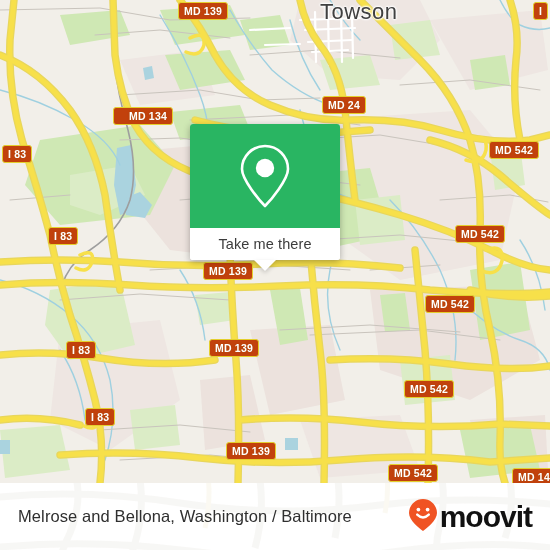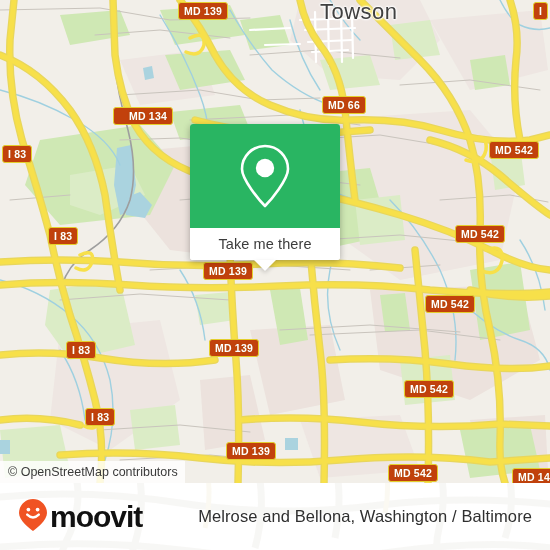--- a/index.html
+++ b/index.html
@@ -348,38 +348,37 @@
         <path d="M88,412 Q102,405 100,420 Q96,432 84,426"></path>
         <path d="M470,140 Q488,132 486,150 Q482,166 466,160"></path>
         <path d="M486,250 Q504,243 502,261 Q498,277 482,271"></path>
         <path d="M190,38 Q205,30 204,45 Q200,58 186,52"></path>
       </g>
     </svg>
 
     <div class="placelabel" style="left:320px; top:-1px;">Towson</div>
 
     <div class="shield" style="left:178px; top:2px;">MD 139</div>
-    <div class="shield" style="left:322px; top:96px;">MD 66</div>
+    <div class="shield" style="left:322px; top:96px;">MD 24</div>
     <div class="shield" style="left:113px; top:107px;padding-left:15px;">MD 134</div>
     <div class="shield" style="left:2px;   top:145px;">I 83</div>
     <div class="shield" style="left:489px; top:141px;">MD 542</div>
     <div class="shield" style="left:455px; top:225px;">MD 542</div>
     <div class="shield" style="left:48px;  top:227px;">I 83</div>
     <div class="shield" style="left:203px; top:262px;">MD 139</div>
     <div class="shield" style="left:209px; top:339px;">MD 139</div>
     <div class="shield" style="left:66px;  top:341px;">I 83</div>
     <div class="shield" style="left:425px; top:295px;">MD 542</div>
     <div class="shield" style="left:404px; top:380px;">MD 542</div>
     <div class="shield" style="left:85px;  top:408px;">I 83</div>
     <div class="shield" style="left:226px; top:442px;">MD 139</div>
     <div class="shield" style="left:388px; top:464px;">MD 542</div>
     <div class="shield" style="left:512px; top:468px;">MD 14</div>
     <div class="shield" style="left:533px; top:2px;">I</div>
 
-    <div id="attribution">© OpenStreetMap contributors</div>
 
     <div id="card">
       <div id="card-green">
         <span>
           <svg width="52" height="66" viewBox="0 0 52 66" xmlns="http://www.w3.org/2000/svg">
             <path d="M26 3 C13.3 3 3 13.3 3 26 C3 36.5 20 57 26 63 C32 57 49 36.5 49 26 C49 13.3 38.7 3 26 3 Z" fill="none" stroke="#ffffff" stroke-width="2.6" stroke-linejoin="round"></path>
             <circle cx="26" cy="25" r="9.2" fill="#ffffff"></circle>
           </svg>
         </span>
       </div>
@@ -402,28 +401,28 @@
         <path d="M330,-10 Q345,35 335,85"></path>
         <path d="M-10,95 Q90,85 190,98 Q300,112 400,98 Q490,86 560,96"></path>
       </g>
       <g stroke="#f3ecd6" fill="none" stroke-width="5">
         <path d="M200,-10 Q215,30 205,75"></path>
         <path d="M380,-10 Q392,25 385,60"></path>
       </g>
     </svg>
 
     <div id="footer-inner">
+      <div id="place-name">Melrose and Bellona, Washington / Baltimore</div>
       <div id="brand">
         <span>
           <svg width="30" height="34" viewBox="0 0 30 34" xmlns="http://www.w3.org/2000/svg">
             <path d="M15 1 C7.3 1 1 7.3 1 15 C1 22.5 11.2 30 15 33 C18.8 30 29 22.5 29 15 C29 7.3 22.7 1 15 1 Z" fill="#f05323"></path>
             <circle cx="10.4" cy="11.6" r="1.85" fill="#ffffff"></circle>
             <circle cx="19.6" cy="11.6" r="1.85" fill="#ffffff"></circle>
             <path d="M9.2 16.6 Q15 22.2 20.8 16.6" fill="none" stroke="#ffffff" stroke-width="2.4" stroke-linecap="round"></path>
           </svg>
         </span>
         <span id="brand-word">moovit</span>
       </div>
-      <div id="place-name">Melrose and Bellona, Washington / Baltimore</div>
     </div>
   </div>
 
 </div>
 
 </body></html>

